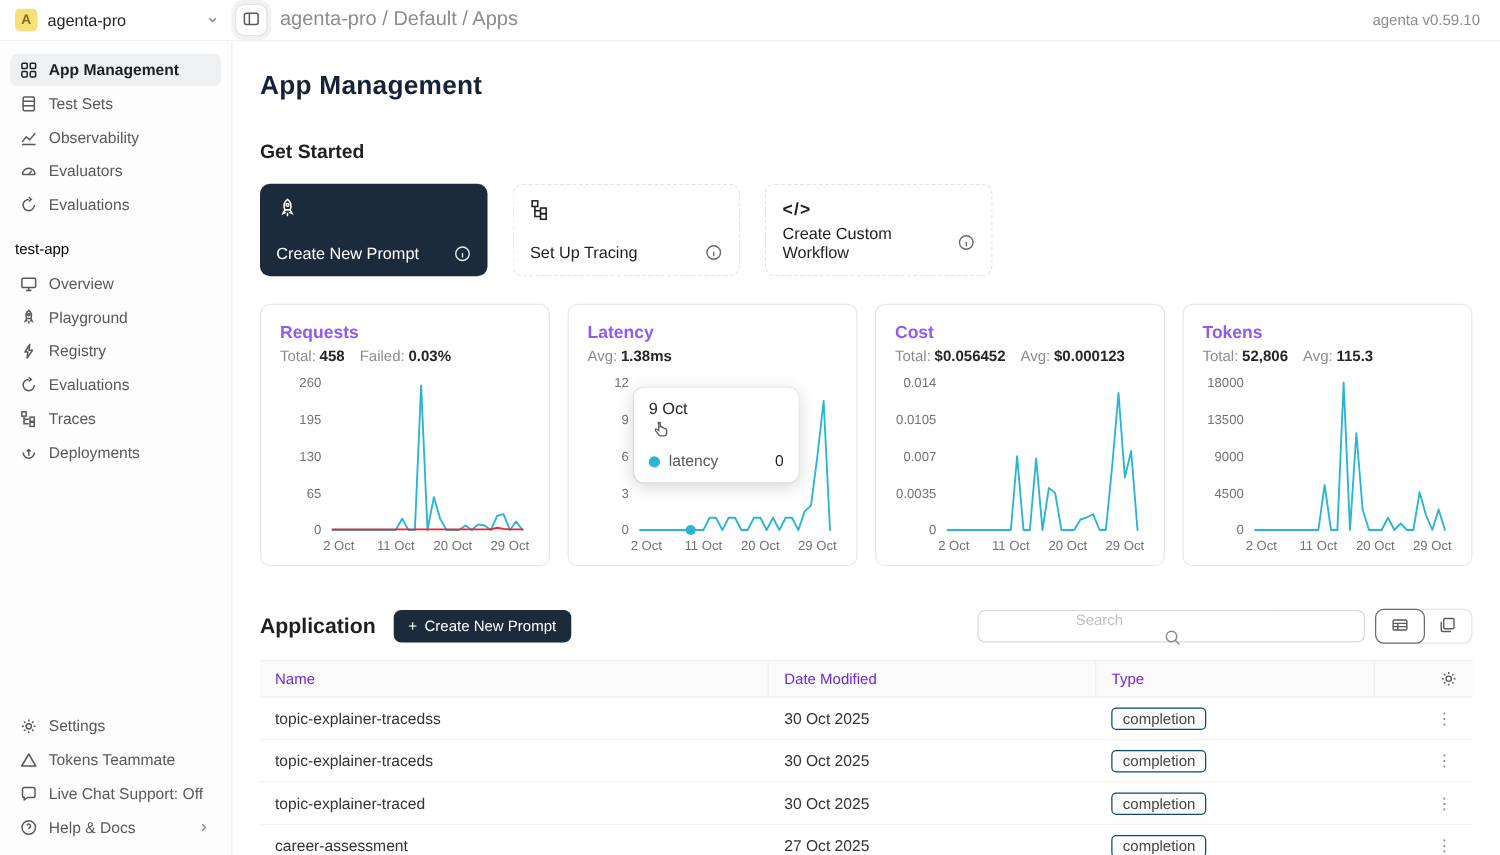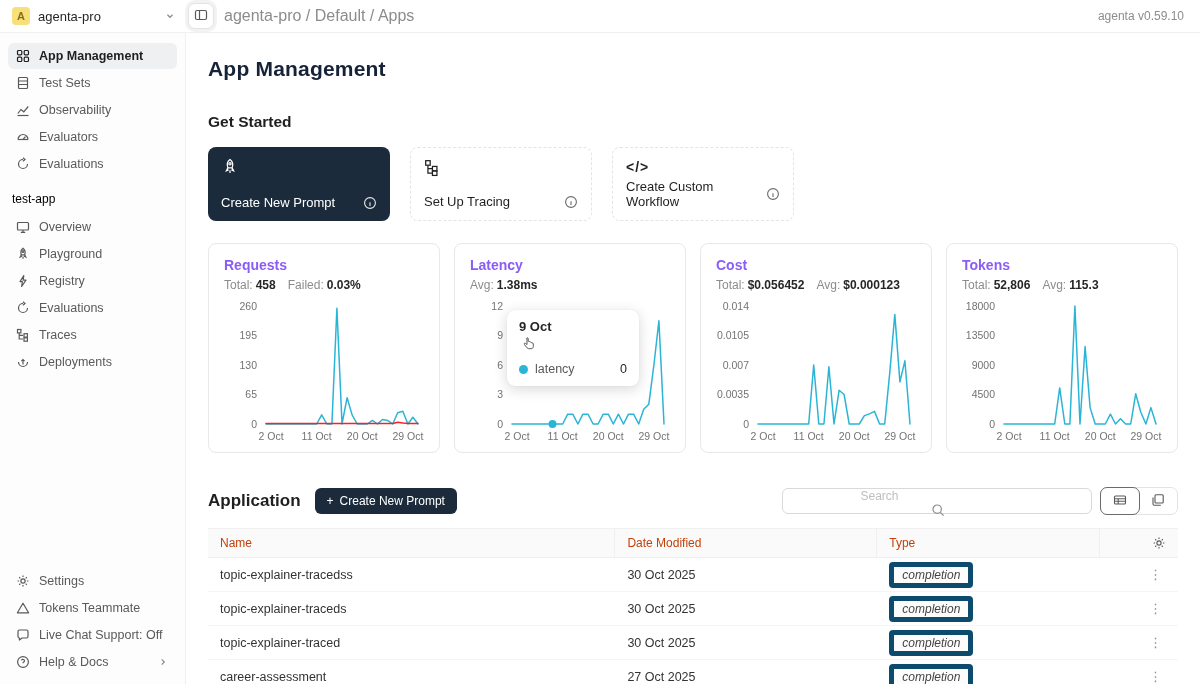--- a/index.html
+++ b/index.html
@@ -55,21 +55,21 @@
     padding:13px 15px 8px; position:relative; background:#fff; }
   .chart-title { font-size:14px; font-weight:600; color:#8b5cf6; }
   .chart-stats { display:flex; gap:12px; margin-top:5px; font-size:12px; }
   .stat-label { color:#8c8c8c; }
   .stat-value { color:#262626; font-weight:700; margin-left:3px; }
   .spark { display:block; margin-top:6px; }
   .spark text { font-family:"Liberation Sans", sans-serif; font-size:10.5px; fill:#737373; }
 
   .tooltip { position:absolute; left:52px; top:66px; width:132px; background:#fff; border-radius:8px;
     box-shadow:0 3px 14px rgba(0,0,0,.16), 0 0 1px rgba(0,0,0,.12); padding:9px 12px 10px; z-index:5; }
-  .tt-title { font-size:13px; font-weight:700; color:#262626; }
+  .tt-title { font-size:13px; font-weight:400; color:#262626; }
   .tt-row { display:flex; align-items:center; gap:7px; margin-top:28px; font-size:12.5px; }
   .tt-dot { width:9px; height:9px; border-radius:50%; }
   .tt-series { color:#595959; }
   .tt-val { margin-left:auto; color:#262626; }
   .cursor-ic { position:absolute; left:14px; top:26px; color:#595959; }
 
   
   .app-head { display:flex; align-items:center; margin-top:34px; }
   .create-btn { margin-left:14px; background:#1b2b3b; color:#fff; border:none; border-radius:6px;
     height:26px; padding:0 12px; font-size:12px; font-family:inherit; display:flex; align-items:center; gap:6px; cursor:pointer; }
@@ -80,30 +80,30 @@
   .search-box input::placeholder { color:#bfbfbf; }
   .search-ic { display:flex; color:#8c8c8c; cursor:pointer; }
   .seg { display:flex; border:1px solid #e3e3e3; border-radius:7px; background:#fff; }
   .seg-btn { width:38px; height:26px; display:flex; align-items:center; justify-content:center;
     color:#595959; background:transparent; border:1px solid transparent; border-radius:7px; cursor:pointer; }
   .seg-btn.active { border-color:#6b6b6b; margin:-1px; height:28px; width:40px; background:#fff; }
 
   
   .table { margin-top:13px; }
   .thead { display:flex; background:#fafafa; border-top:1px solid #f0f0f0; border-bottom:1px solid #f0f0f0; }
-  .th { font-size:12px; color:#c2410c; padding:7px 12px; border-right:1px solid #f0f0f0; }
+  .th { font-size:12px; color:#6d28d9; padding:7px 12px; border-right:1px solid #f0f0f0; }
   .th:last-child { border-right:none; }
   .trow { display:flex; border-bottom:1px solid #f5f5f5; align-items:center; }
   .td { font-size:12.5px; color:#333; padding:0 12px; height:33px; display:flex; align-items:center; }
   .col-name { flex:0 0 42%; }
   .col-date { flex:0 0 27%; }
   .col-type { flex:0 0 23%; }
   .col-menu { flex:1; justify-content:flex-end; display:flex; }
-  .tag { font-size:12px; color:#444; border:5px solid #0c4a6e; background:#fcfcfc; border-radius:4px;
-    padding:1px 8px;font-style:italic; }
+  .tag { font-size:12px; color:#444; border:1px solid #0c4a6e; background:#fcfcfc; border-radius:4px;
+    padding:1px 8px; }
   .dots { color:#8c8c8c; font-size:13px; cursor:pointer; padding:0 4px; }
   .gear-btn { color:#595959; display:flex; cursor:pointer; }
 </style>
 </head>
 <body>
 
 <header class="topbar">
   <div class="ws-select">
     <span class="avatar">A</span>
     <span class="ws-name">agenta-pro</span>

